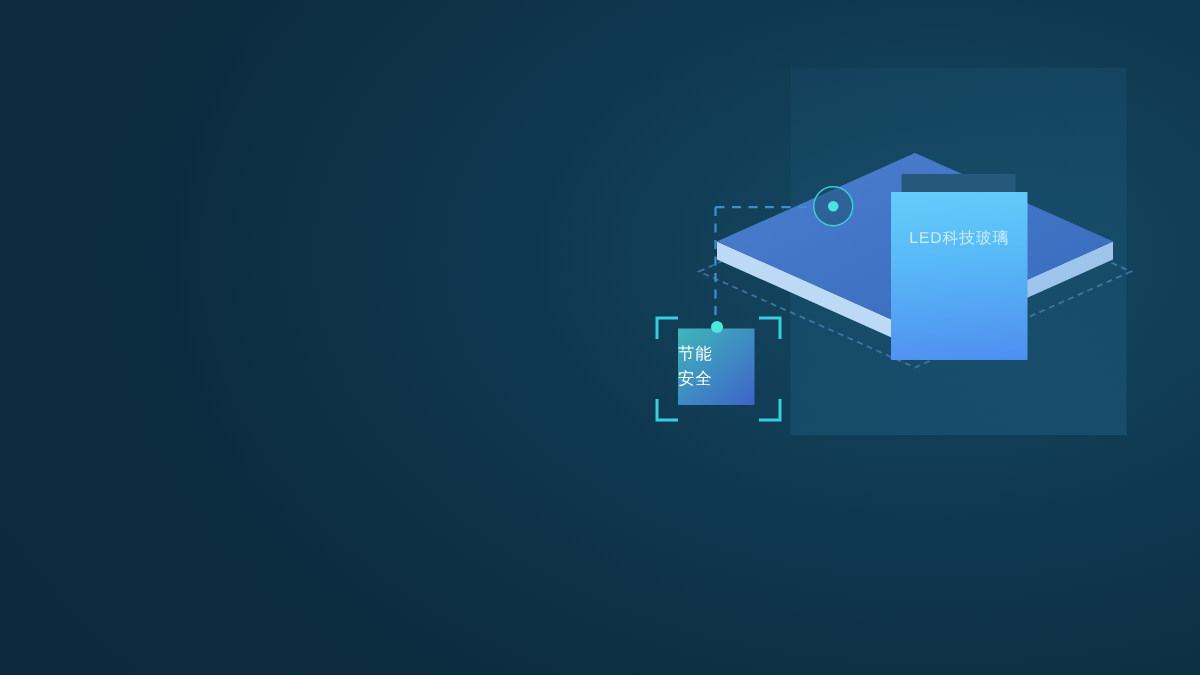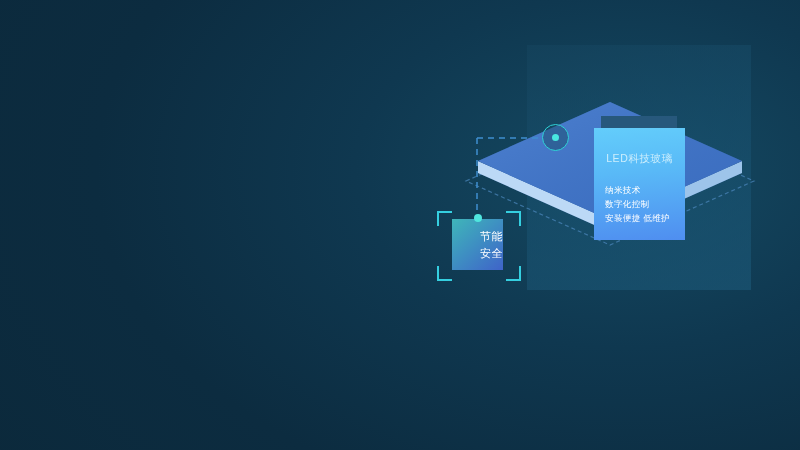--- a/index.html
+++ b/index.html
@@ -126,21 +126,21 @@
     left: 32px;
     top: 189px;
     width: 51px;
     height: 51px;
     background: linear-gradient(138deg, #3fb6b9 0%, #3e8fc2 48%, #3f63c9 100%);
   }
   #tag-label {
     position: absolute;
     left: 0; top: 9px;
     width: 51px;
-    text-align: right;
+    text-align: left;
     color: #ffffff;
     font-size: 11px;
     line-height: 17px;
     letter-spacing: 0.5px;
   }
   #tag-dot {
     position: absolute;
     left: 54px;
     top: 184px;
     width: 8px;
@@ -177,23 +177,20 @@
         <linearGradient id="topgrad" x1="0" y1="0" x2="1" y2="1">
           <stop offset="0%" stop-color="#5a8ed8" stop-opacity="0.55"></stop>
           <stop offset="100%" stop-color="#2f5fae" stop-opacity="0.25"></stop>
         </linearGradient>
       </defs>
     </svg>
 
     <div id="led-back"></div>
     <div id="led-panel">
       <div id="led-title">LED科技玻璃</div>
-      <div id="led-features" style="white-space: pre-line;">纳米技术
-数字化控制
-安装便捷 低维护</div>
     </div>
 
     <svg id="connector" viewBox="0 0 380 300">
       <path d="M57,108 L122,108" fill="none" stroke="#3f8fd0" stroke-width="1.5" stroke-dasharray="6 5"></path>
       <path d="M57,108 L57,186" fill="none" stroke="#3f8fd0" stroke-width="1.5" stroke-dasharray="6 5"></path>
     </svg>
 
     <div id="node-circle">
       <div id="node-dot"></div>
     </div>

